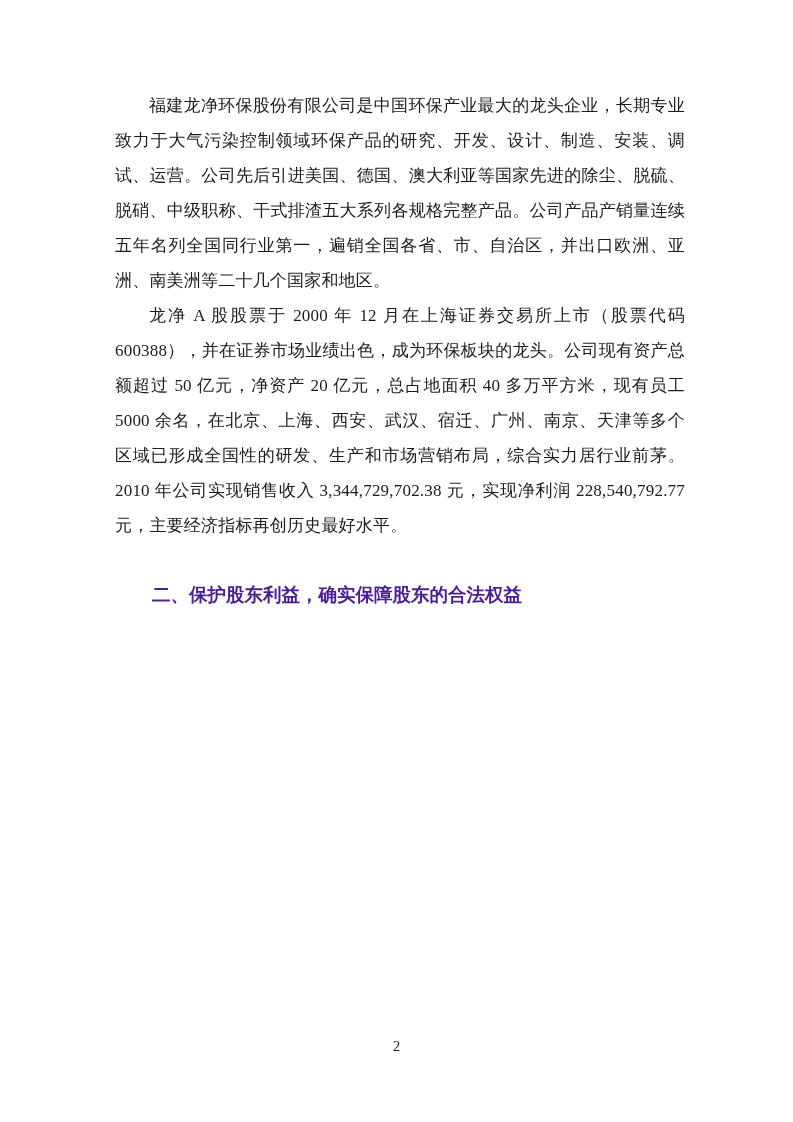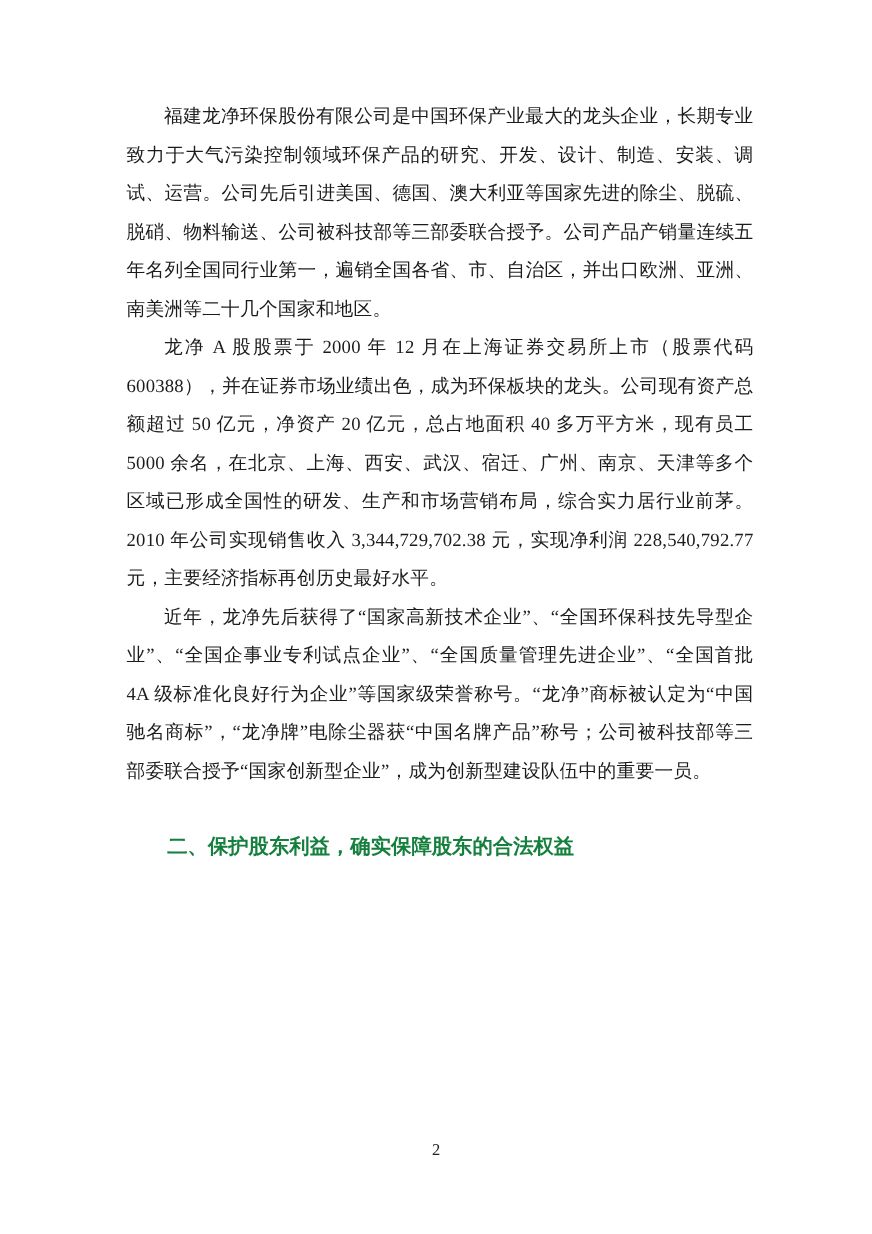--- a/index.html
+++ b/index.html
@@ -29,38 +29,37 @@
     text-align: justify;
     text-indent: 2em;
     letter-spacing: 0.2px;
   }
   .heading {
     margin: 35px 0 0 0;
     font-size: 18.5px;
     line-height: 35px;
     font-weight: bold;
     text-indent: 2em;
-    color: #15803d;
+    color: #4c1d95;
     font-family: Liberation Serif, serif;
   }
   .footer {
     position: absolute;
     left: 0;
     top: 1036px;
     width: 100%;
     text-align: center;
     font-size: 15px;
     line-height: 20px;
     color: #222222;
   }
 </style>
 </head>
 <body>
 
 <div class="page">
   <div class="content">
-    <p class="para">福建龙净环保股份有限公司是中国环保产业最大的龙头企业，长期专业致力于大气污染控制领域环保产品的研究、开发、设计、制造、安装、调试、运营。公司先后引进美国、德国、澳大利亚等国家先进的除尘、脱硫、脱硝、物料输送、公司被科技部等三部委联合授予。公司产品产销量连续五年名列全国同行业第一，遍销全国各省、市、自治区，并出口欧洲、亚洲、南美洲等二十几个国家和地区。</p>
+    <p class="para">福建龙净环保股份有限公司是中国环保产业最大的龙头企业，长期专业致力于大气污染控制领域环保产品的研究、开发、设计、制造、安装、调试、运营。公司先后引进美国、德国、澳大利亚等国家先进的除尘、脱硫、脱硝、中级职称、干式排渣五大系列各规格完整产品。公司产品产销量连续五年名列全国同行业第一，遍销全国各省、市、自治区，并出口欧洲、亚洲、南美洲等二十几个国家和地区。</p>
     <p class="para">龙净 A 股股票于 2000 年 12 月在上海证券交易所上市（股票代码 600388），并在证券市场业绩出色，成为环保板块的龙头。公司现有资产总额超过 50 亿元，净资产 20 亿元，总占地面积 40 多万平方米，现有员工 5000 余名，在北京、上海、西安、武汉、宿迁、广州、南京、天津等多个区域已形成全国性的研发、生产和市场营销布局，综合实力居行业前茅。2010 年公司实现销售收入 3,344,729,702.38 元，实现净利润 228,540,792.77 元，主要经济指标再创历史最好水平。</p>
-    <p class="para">近年，龙净先后获得了“国家高新技术企业”、“全国环保科技先导型企业”、“全国企事业专利试点企业”、“全国质量管理先进企业”、“全国首批 4A 级标准化良好行为企业”等国家级荣誉称号。“龙净”商标被认定为“中国驰名商标”，“龙净牌”电除尘器获“中国名牌产品”称号；公司被科技部等三部委联合授予“国家创新型企业”，成为创新型建设队伍中的重要一员。</p>
     <h2 class="heading">二、保护股东利益，确实保障股东的合法权益</h2>
   </div>
   <div class="footer">2</div>
 </div>
 
 </body></html>

